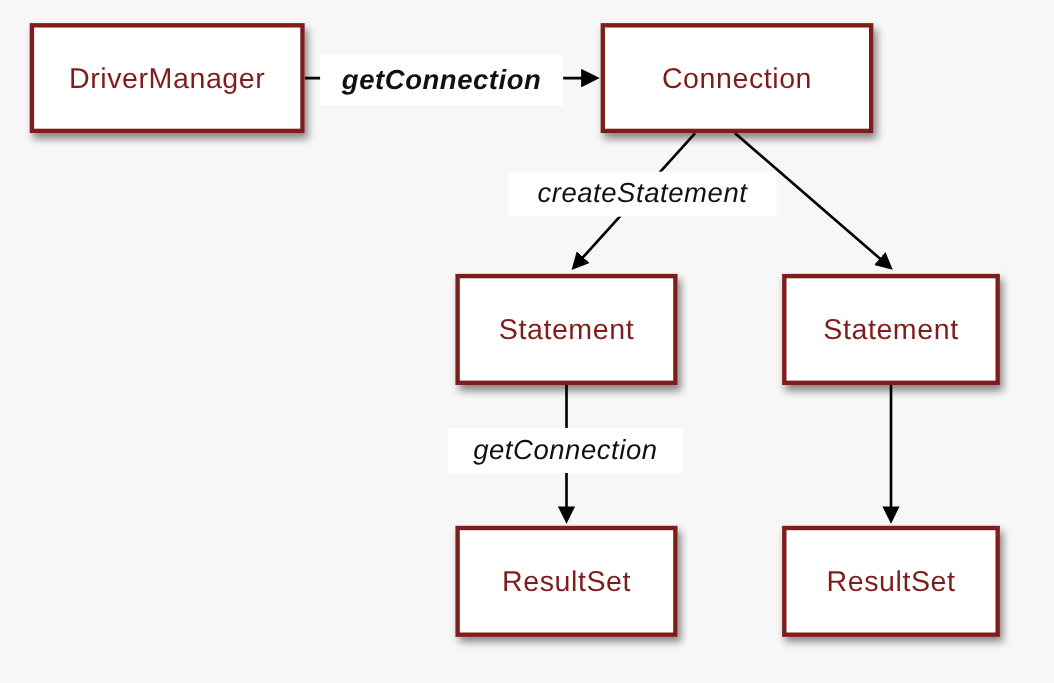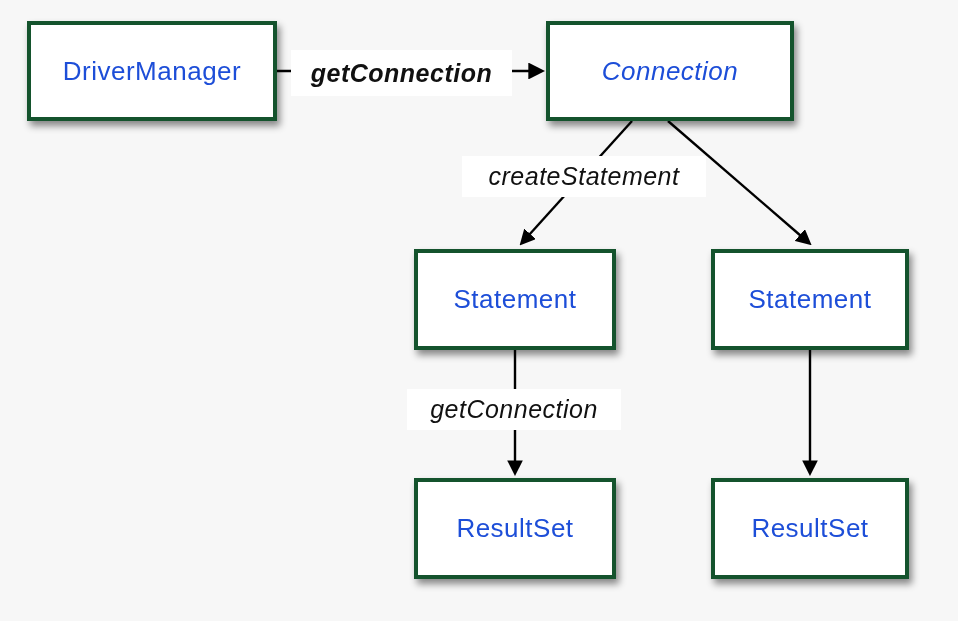--- a/index.html
+++ b/index.html
@@ -18,32 +18,32 @@
   #connectors {
     position: absolute;
     left: 0;
     top: 0;
     width: 958px;
     height: 621px;
   }
   .node {
     position: absolute;
     background: #ffffff;
-    border: 4px solid #14532d;
+    border: 4px solid #7f1d1d;
     box-shadow: 3px 5px 7px rgba(0,0,0,0.45);
     display: flex;
     align-items: center;
     justify-content: center;
     font-size: 26px;
     letter-spacing: 0.5px;
-    color: #1d4ed8;
+    color: #7f1d1d;
     box-sizing: border-box;
   }
   #node-driver-manager { left: 27px;  top: 21px;  width: 250px; height: 100px; }
-  #node-connection     { left: 546px; top: 21px;  width: 248px; height: 100px; font-style: italic; }
+  #node-connection     { left: 546px; top: 21px;  width: 248px; height: 100px; }
   #node-statement-left { left: 414px; top: 249px; width: 202px; height: 101px; }
   #node-statement-right{ left: 711px; top: 249px; width: 198px; height: 101px; }
   #node-resultset-left { left: 414px; top: 478px; width: 202px; height: 101px; }
   #node-resultset-right{ left: 711px; top: 478px; width: 198px; height: 101px; }
 
   .edge-label {
     position: absolute;
     background: #ffffff;
     display: flex;
     align-items: center;

